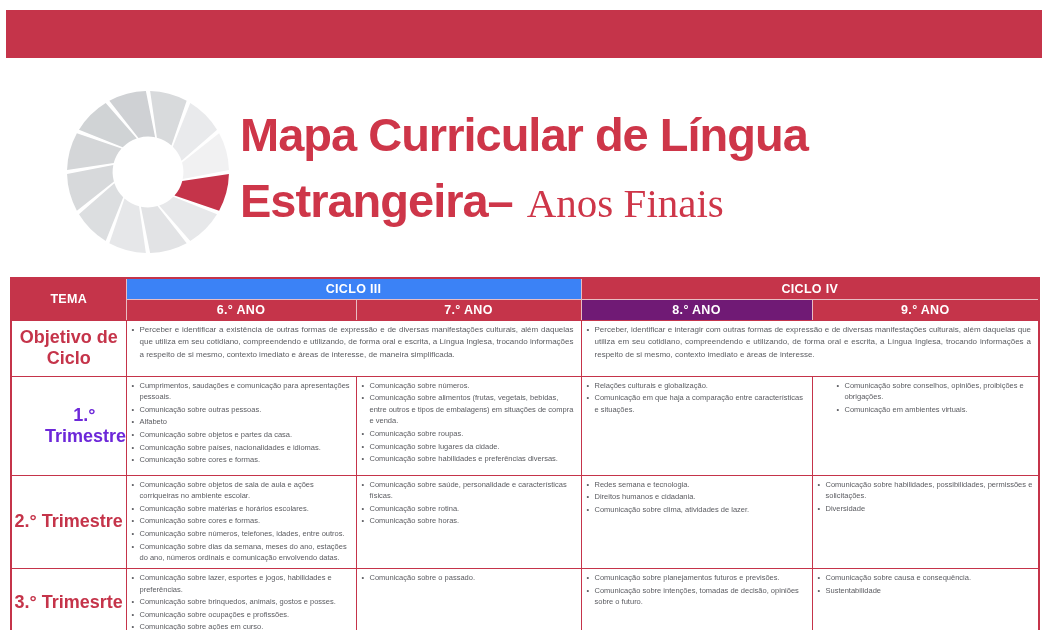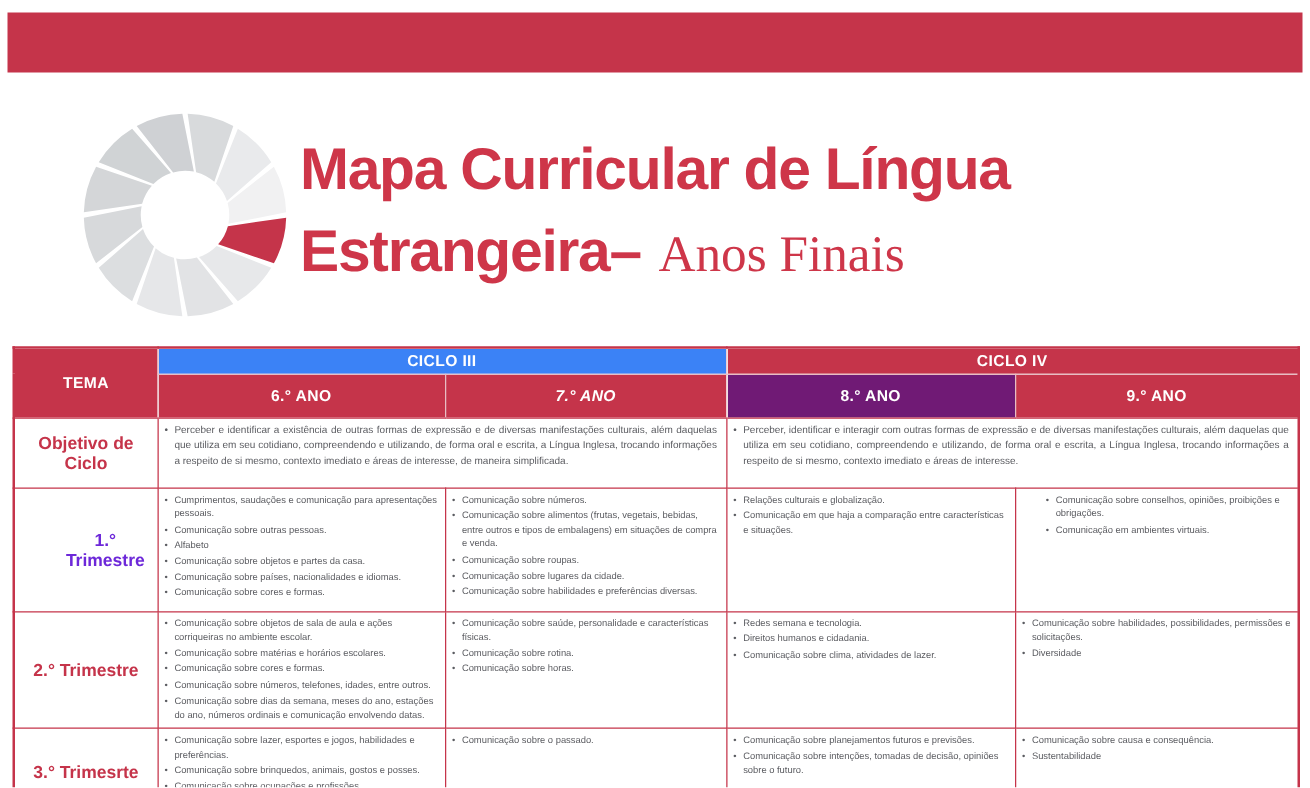--- a/index.html
+++ b/index.html
@@ -9,26 +9,26 @@
   .brand{position:absolute;left:62px;top:84px;height:176px;}
   .brand svg{position:absolute;left:0;top:2px;width:172px;height:172px;}
   .title{position:absolute;left:178px;top:18px;width:820px;white-space:nowrap;}
   .t-line1,.t-line2{font-weight:bold;font-size:47px;line-height:66px;letter-spacing:-1px;}
   .t-light{font-weight:normal;font-size:41px;letter-spacing:0;margin-left:14px;font-family:Liberation Serif, serif;}
   table.map{position:absolute;left:10px;top:277px;width:1028px;border-collapse:collapse;table-layout:fixed;}
   table.map td,table.map th{box-sizing:border-box;overflow:hidden;}
   th.hdr{color:#fff;font-size:12.5px;font-weight:bold;text-align:center;letter-spacing:.3px;
          border:1px solid #E8BDC3;padding:0;}
   tr.r-cycle{height:21px;}
-  tr.r-year{height:35px;}
+  tr.r-year{height:21px;}
   tr.r-obj{height:56px;}
   tr.r-t1{height:99px;}
   tr.r-t2{height:83px;}
   tr.r-t3{height:62px;}
-  td.lbl{font-weight:bold;font-size:14px;text-align:center;vertical-align:middle;background:#fff;padding:2px;}
+  td.lbl{font-weight:bold;font-size:18px;text-align:center;vertical-align:middle;background:#fff;padding:2px;}
   td.body-cell{background:#fff;vertical-align:top;padding:3px 5px 3px 4px;}
   ul.topics{list-style:none;margin:0;padding:0;font-size:7.5px;line-height:1.55;}
   ul.topics li{position:relative;padding-left:9px;margin:0 0 1px 0;}
   ul.topics li::before{content:"\2022";position:absolute;left:1px;top:0;}
   td.obj ul.topics{font-size:8px;line-height:1.6;}
   td.obj ul.topics li{text-align:justify;padding-right:2px;}
 </style>
 </head>
 <body>
 
@@ -66,21 +66,21 @@
         <col style="width:227px">
     </colgroup>
     <tbody>
         <tr class="r-cycle">
       <th class="hdr tema" rowspan="2" style="background: rgb(197, 52, 74); border-bottom-color: rgb(197, 52, 74);">TEMA</th>
       <th class="hdr" colspan="2" style="background: #3b82f6;">CICLO III</th>
       <th class="hdr" colspan="2" style="background: rgb(197, 52, 74);">CICLO IV</th>
     </tr>
     <tr class="r-year">
       <th class="hdr yr" style="background: rgb(197, 52, 74); border-bottom-color: rgb(197, 52, 74);">6.° ANO</th>
-      <th class="hdr yr" style="background: rgb(197, 52, 74); border-bottom-color: rgb(197, 52, 74); font-style: italic;">7.° ANO</th>
+      <th class="hdr yr" style="background: rgb(197, 52, 74); border-bottom-color: rgb(197, 52, 74);">7.° ANO</th>
       <th class="hdr yr" style="background: #701a75; border-bottom-color: rgb(197, 52, 74);">8.° ANO</th>
       <th class="hdr yr" style="background: rgb(197, 52, 74); border-bottom-color: rgb(197, 52, 74);">9.° ANO</th>
     </tr>
     <tr class="r-obj">
       <td class="lbl" style="color: rgb(197, 52, 74); border: 1px solid rgb(197, 52, 74);">Objetivo de Ciclo</td>
       <td class="body-cell obj" colspan="2" style="color: rgb(91, 92, 97); border: 1px solid rgb(197, 52, 74);">
         <ul class="topics">
               <li>Perceber e identificar a existência de outras formas de expressão e de diversas manifestações culturais, além daquelas que utiliza em seu cotidiano, compreendendo e utilizando, de forma oral e escrita, a Língua Inglesa, trocando informações a respeito de si mesmo, contexto imediato e áreas de interesse, de maneira simplificada.</li>
             </ul>
       </td>

